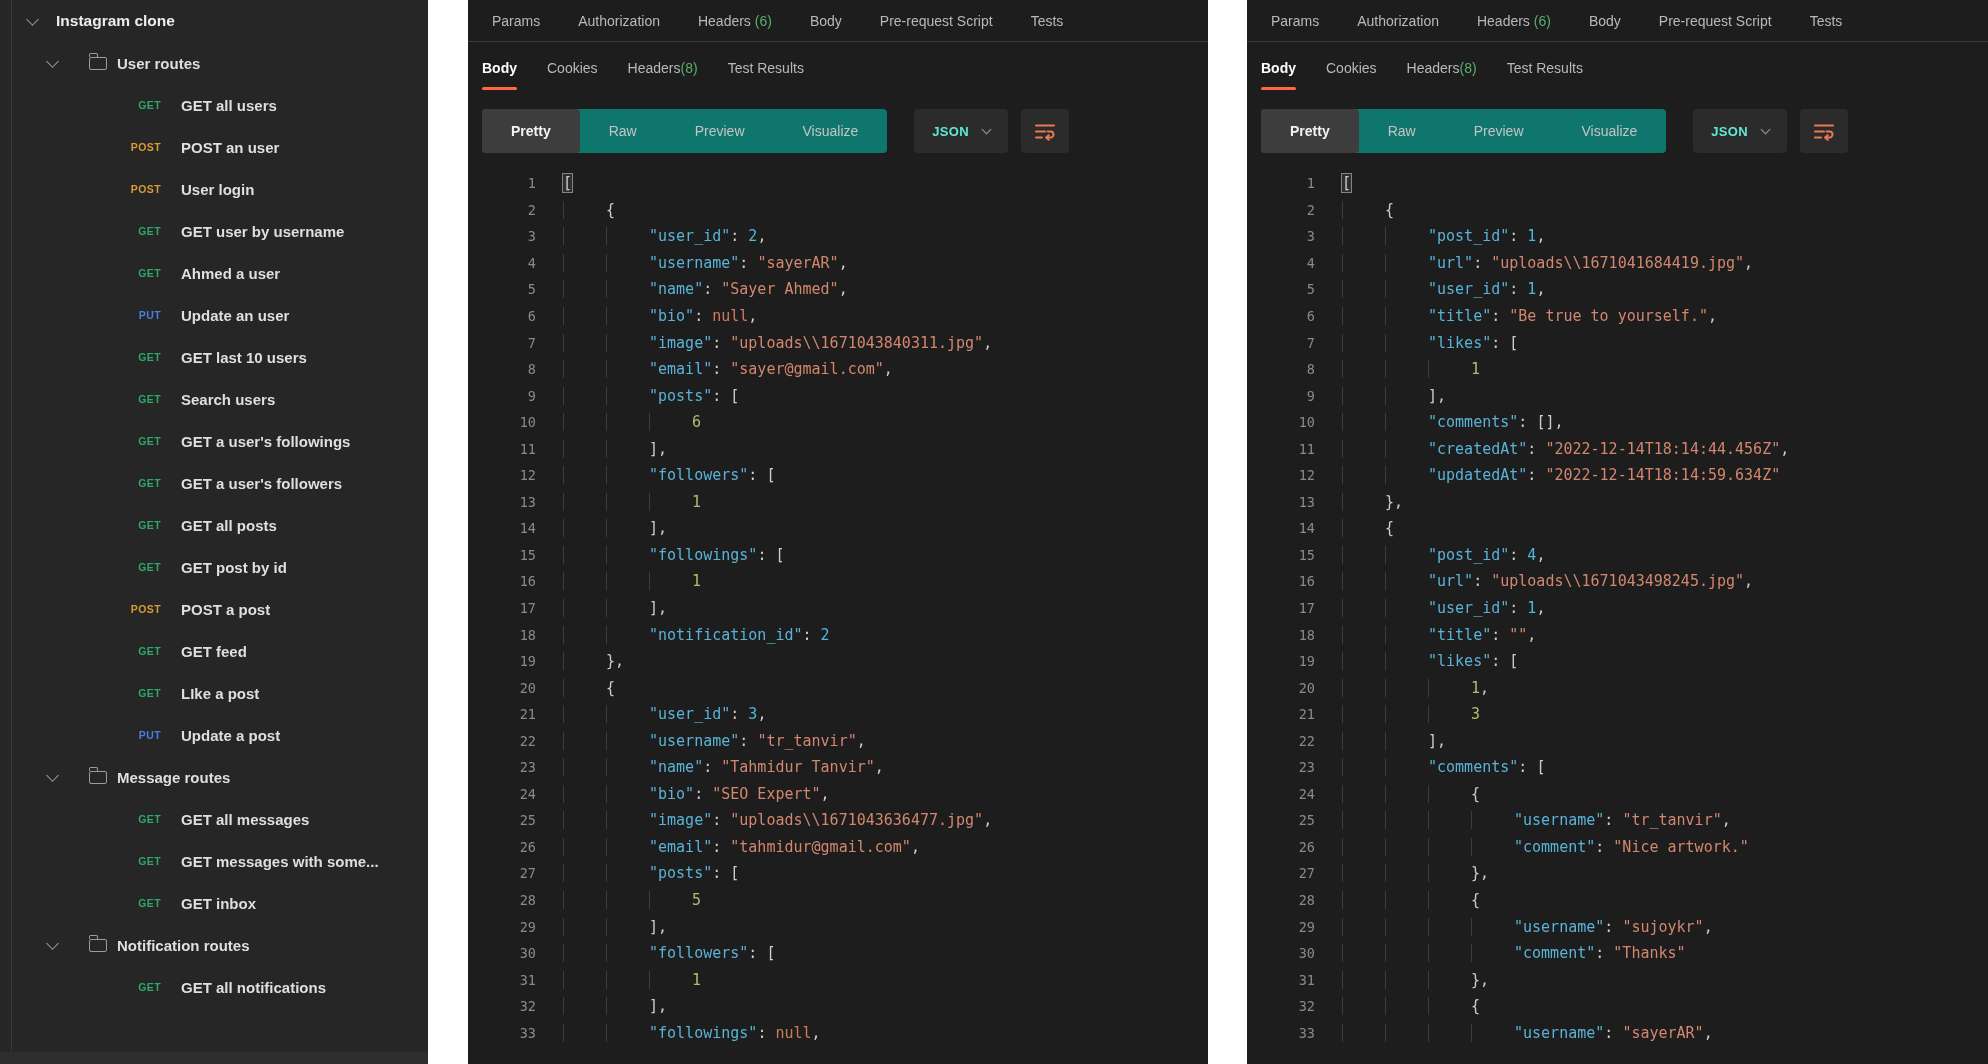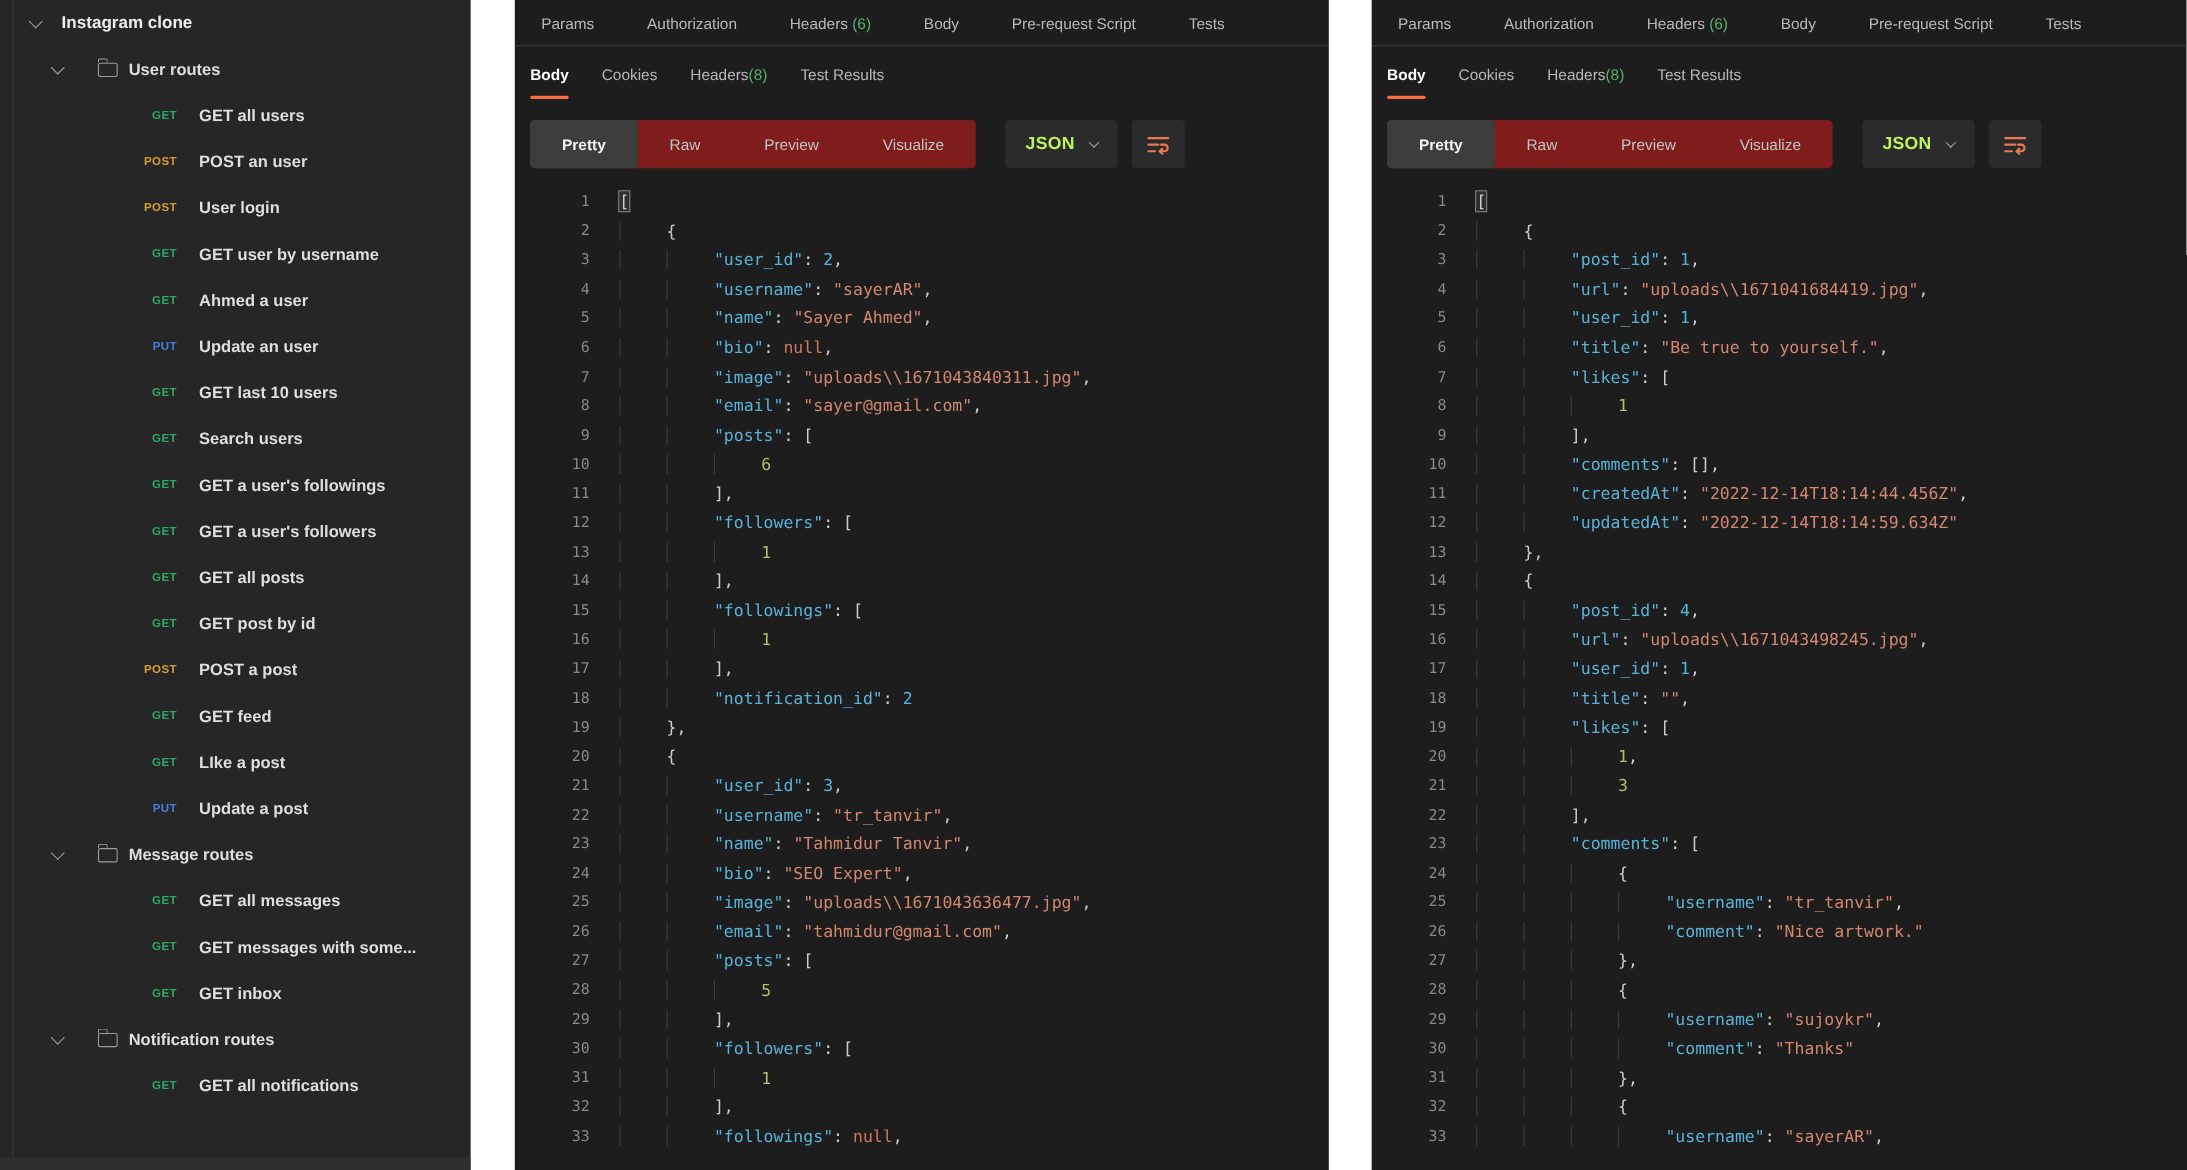--- a/index.html
+++ b/index.html
@@ -30,40 +30,40 @@
   
   .gap { position:absolute; top:0; height:1064px; background:#ffffff; }
   .gap.g1 { left:428px; width:40px; }
   .gap.g2 { left:1208px; width:39px; }
 
   
   .panel { position:absolute; top:0; height:1064px; background:#1d1d1d; overflow:hidden; }
   .panel.mid { left:468px; width:740px; }
   .panel.right { left:1247px; width:741px; }
 
-  .req-tabs { height:42px; display:flex; align-items:center; gap:48px; padding-left:24px;
+  .req-tabs { height:42px; display:flex; align-items:center; gap:38px; padding-left:24px;
               border-bottom:1px solid #3a3a3a; overflow:hidden; }
   .req-tab { font-size:14px; color:#b9b9b9; white-space:nowrap; cursor:pointer; }
   .count { color:#55b06a; }
 
   .resp-tabs { height:52px; display:flex; align-items:stretch; gap:30px; padding-left:14px; }
   .resp-tab { font-size:14px; color:#b9b9b9; display:flex; align-items:center; position:relative;
               white-space:nowrap; cursor:pointer; }
   .resp-tab.active { color:#ffffff; font-weight:700; }
   .resp-tab.active::after { content:""; position:absolute; left:0; right:0; bottom:4px; height:3px;
               border-radius:2px; background:#fc6b3f; }
 
   .view-row { height:74px; display:flex; align-items:center; padding-left:14px; }
-  .seg { display:flex; background:#7f1d1d; border-radius:4px; height:44px; align-items:center; }
+  .seg { display:flex; background:#0f766e; border-radius:4px; height:44px; align-items:center; }
   .seg-item { padding:0 29px; height:44px; display:flex; align-items:center; font-size:14px;
               color:#c4c4c4; border-radius:4px; cursor:pointer; white-space:nowrap; }
   .seg-item.active { background:#3d3d3d; color:#f3f3f3; font-weight:700; }
   .dd { height:44px; margin-left:27px; background:#2b2b2b; border-radius:4px; display:flex;
         align-items:center; padding:0 18px; gap:14px; cursor:pointer; }
-  .dd-label { font-size:16px; font-weight:700; color:#bef264; letter-spacing:.3px; }
+  .dd-label { font-size:13px; font-weight:700; color:#5eead4; letter-spacing:.3px; }
   .dd-chev { width:7px; height:7px; border-right:1.6px solid #9c9c9c; border-bottom:1.6px solid #9c9c9c;
              transform:rotate(45deg); margin-top:-3px; }
   .wrap-btn { width:48px; height:44px; margin-left:13px; background:#2b2b2b; border-radius:4px;
               display:flex; align-items:center; justify-content:center; cursor:pointer; }
 
   
   .code { position:absolute; top:170px; left:0; right:0; bottom:0; overflow:hidden;
           font-family:"DejaVu Sans Mono", monospace; font-size:15px; }
   .cline { display:flex; height:26.55px; align-items:center; }
   .lnum { width:68px; flex:none; text-align:right; color:#8a8a8a; font-size:13.5px; }

